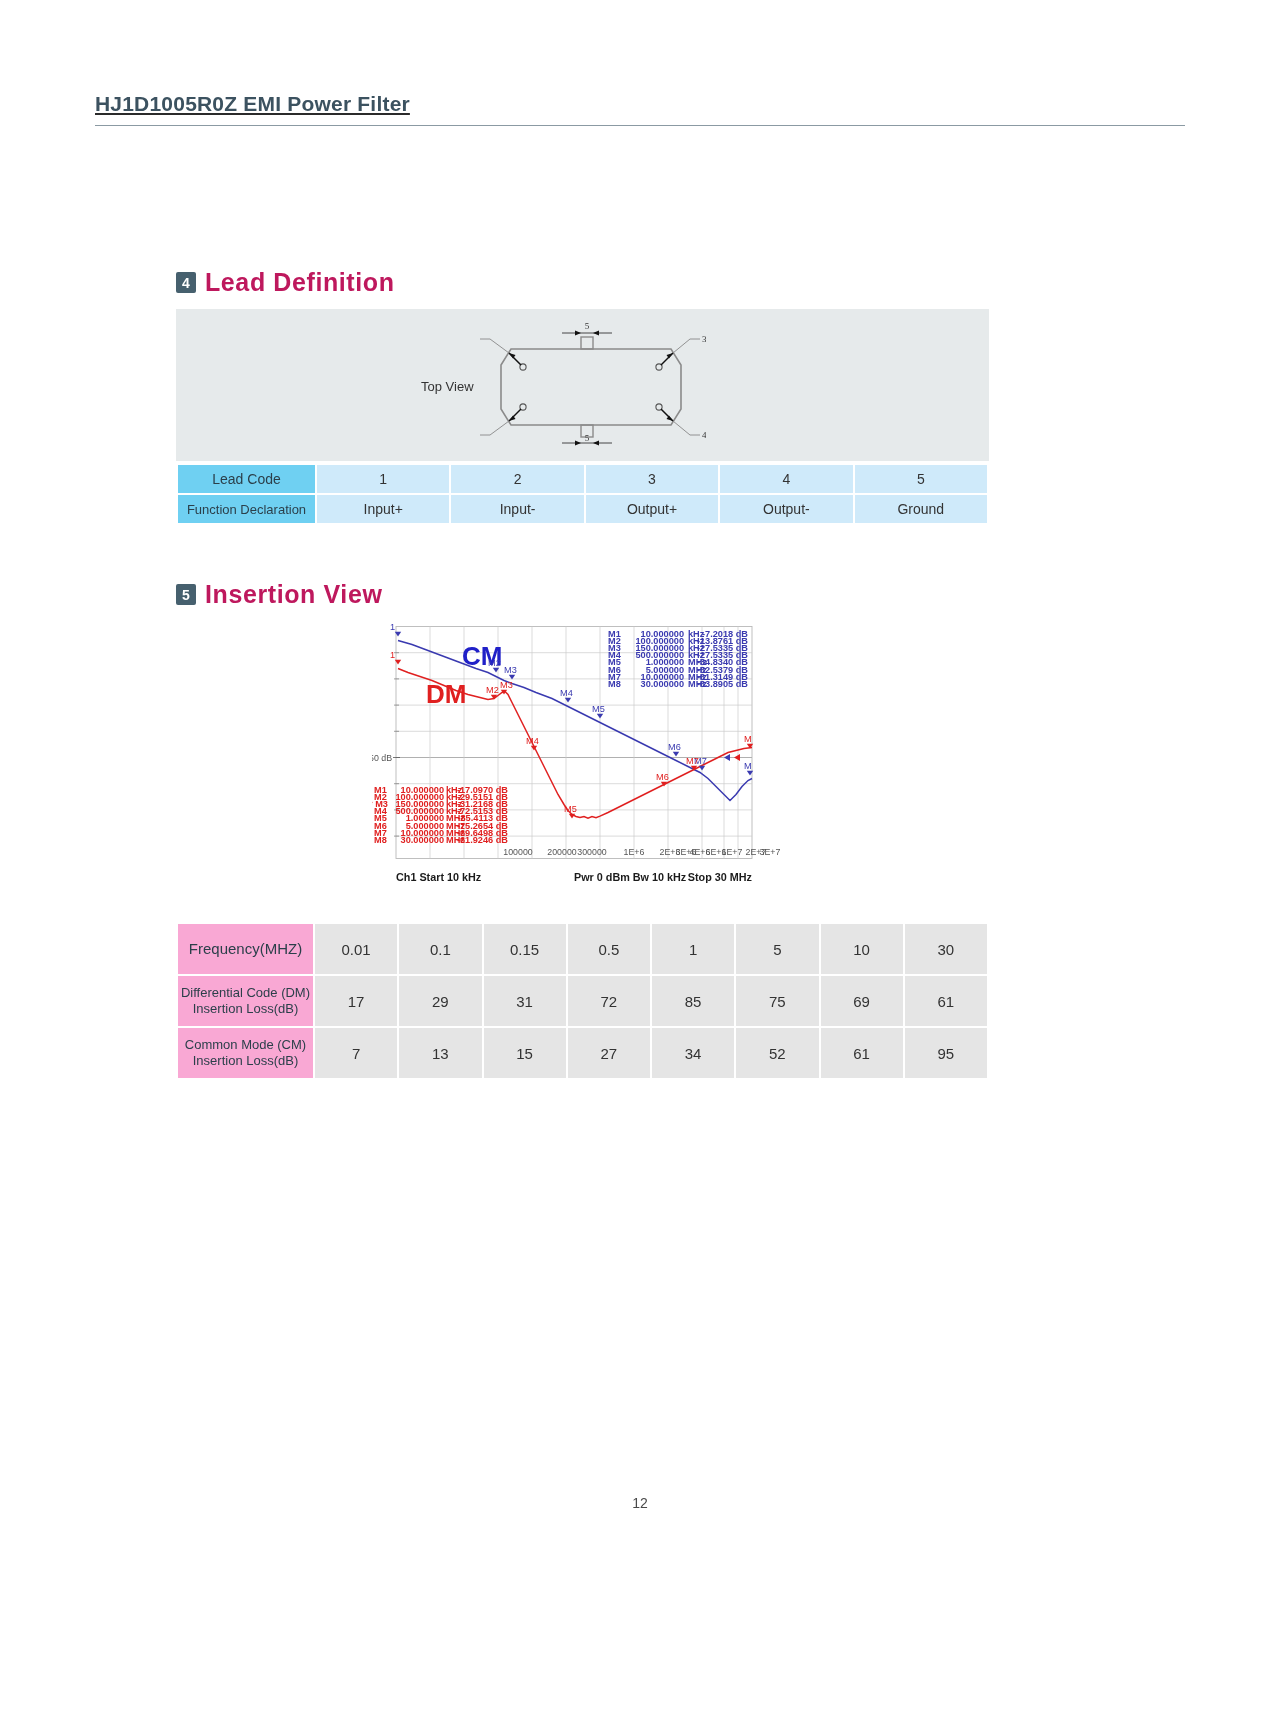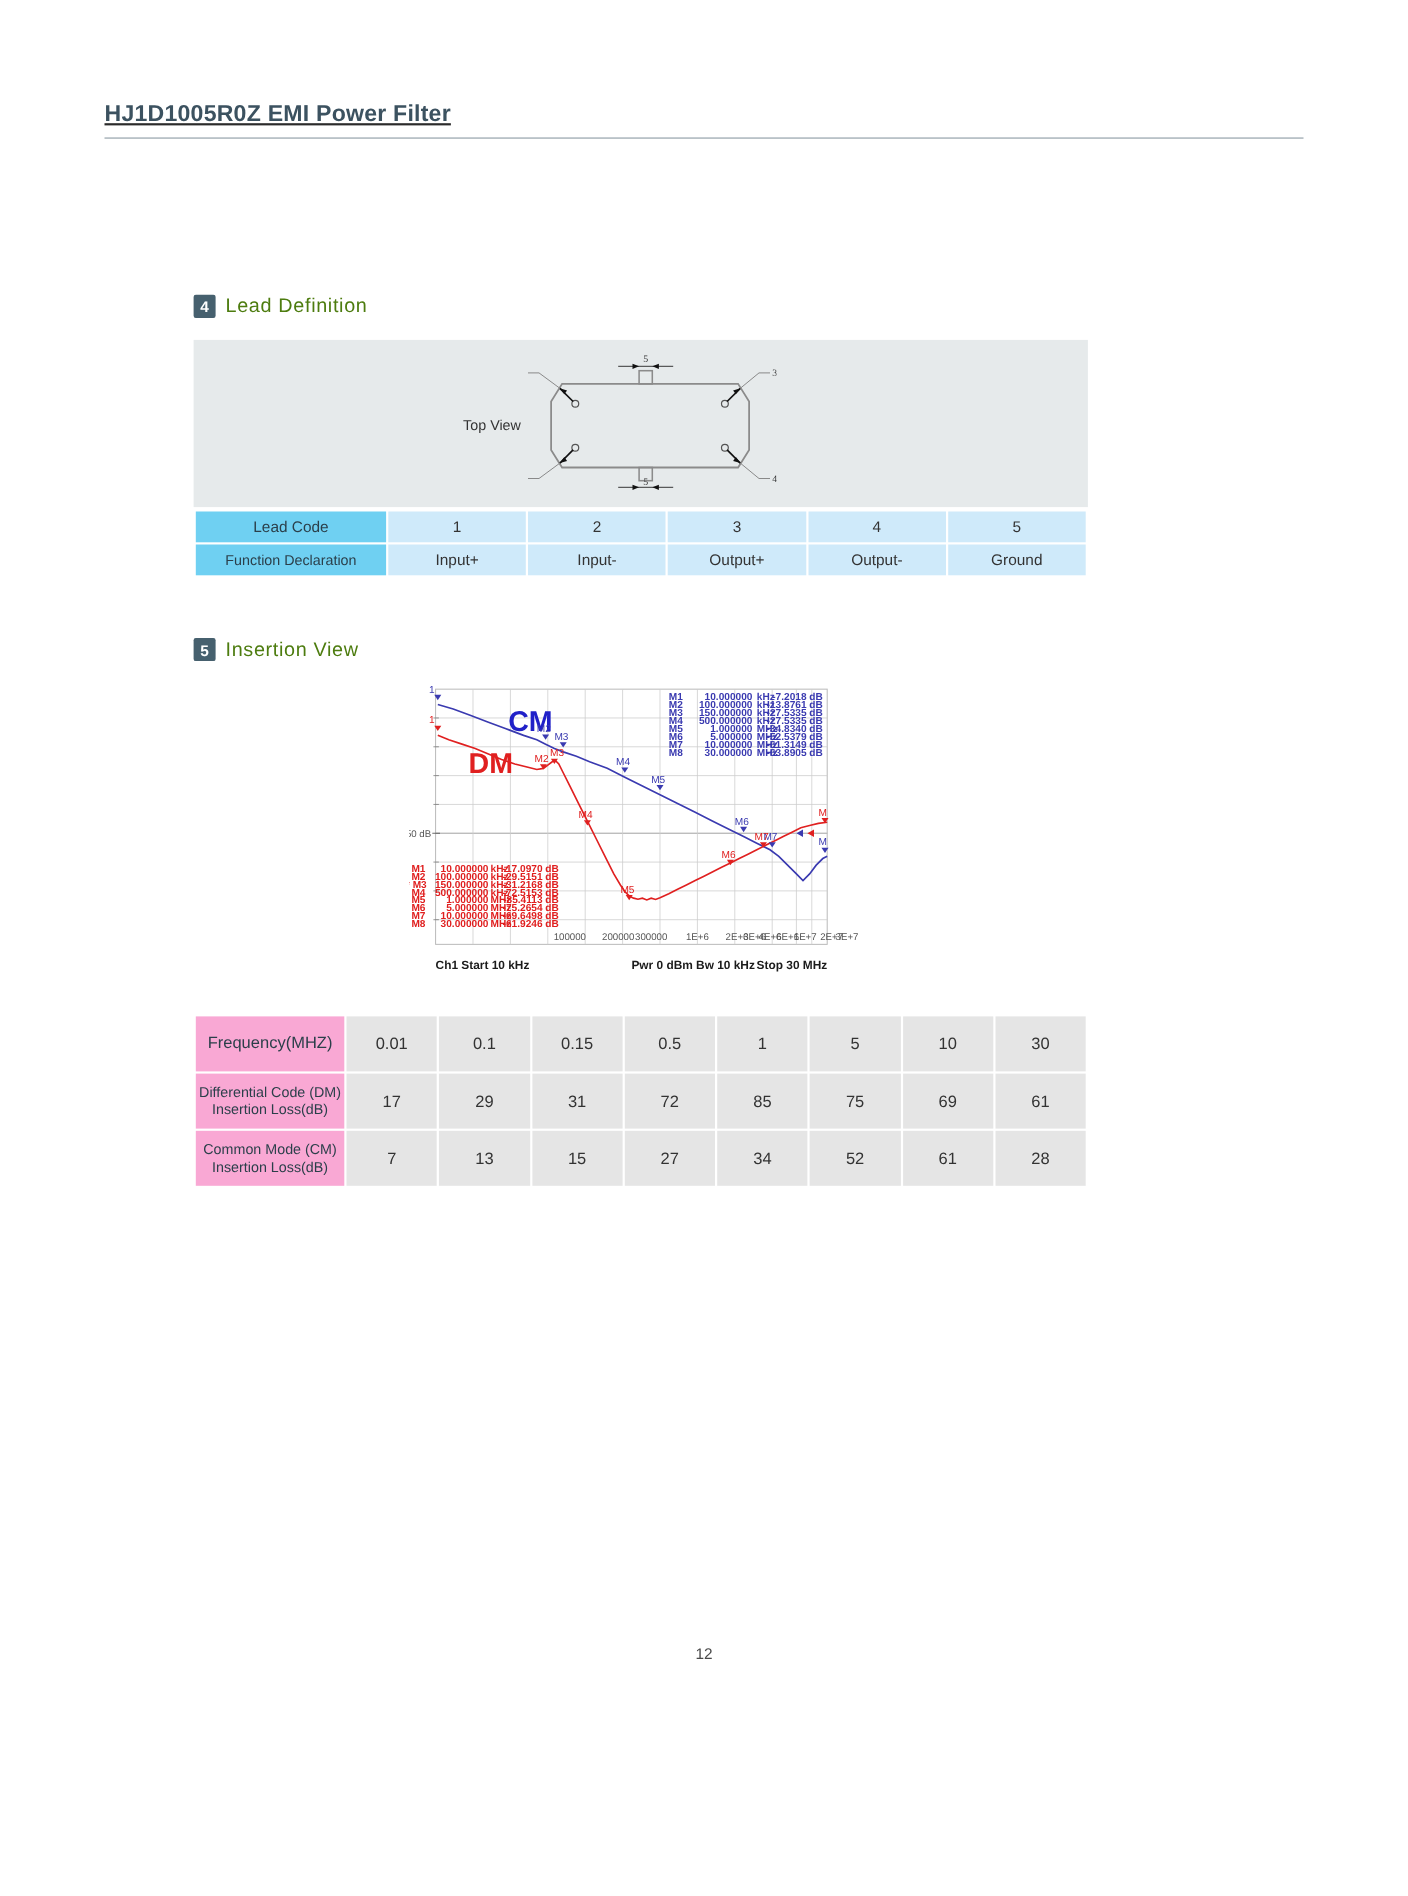--- a/index.html
+++ b/index.html
@@ -49,23 +49,24 @@
     background: #46606e;
     color: #ffffff;
     font-size: 14px;
     font-weight: bold;
     display: flex;
     align-items: center;
     justify-content: center;
     border-radius: 2px;
   }
   .section-title {
-    font-size: 18px;
-    color: #4d7c0f;
+    font-size: 25px;
+    color: #be185d;
     letter-spacing: 0.6px;
+    font-weight: bold;
   }
 
   
   .lead-block {
     position: absolute;
     left: 176px;
     top: 309px;
     width: 813px;
   }
   .diagram-panel {
@@ -92,21 +93,21 @@
     width: 813px;
     table-layout: fixed;
     margin-top: 2px;
   }
   table.grid td {
     background: #cfeafa;
     text-align: center;
     font-size: 14px;
     color: #333;
     height: 24px;
-    padding: 2px 20px;
+    padding: 2px 2px;
   }
   table.grid td.rowhead {
     background: #6fd0f2;
     color: #2b3f4a;
     width: 133px;
   }
 
   
   .il-block {
     position: absolute;
@@ -490,19 +491,19 @@
         <div>Common Mode (CM)</div>
         <div>Insertion Loss(dB)</div>
       </td>
       <td>7</td>
       <td>13</td>
       <td>15</td>
       <td>27</td>
       <td>34</td>
       <td>52</td>
       <td>61</td>
-      <td>28</td>
+      <td>95</td>
     </tr>
   </tbody>
     </table>
 </div>
 
 <div class="page-number">12</div>
 
 </body></html>

